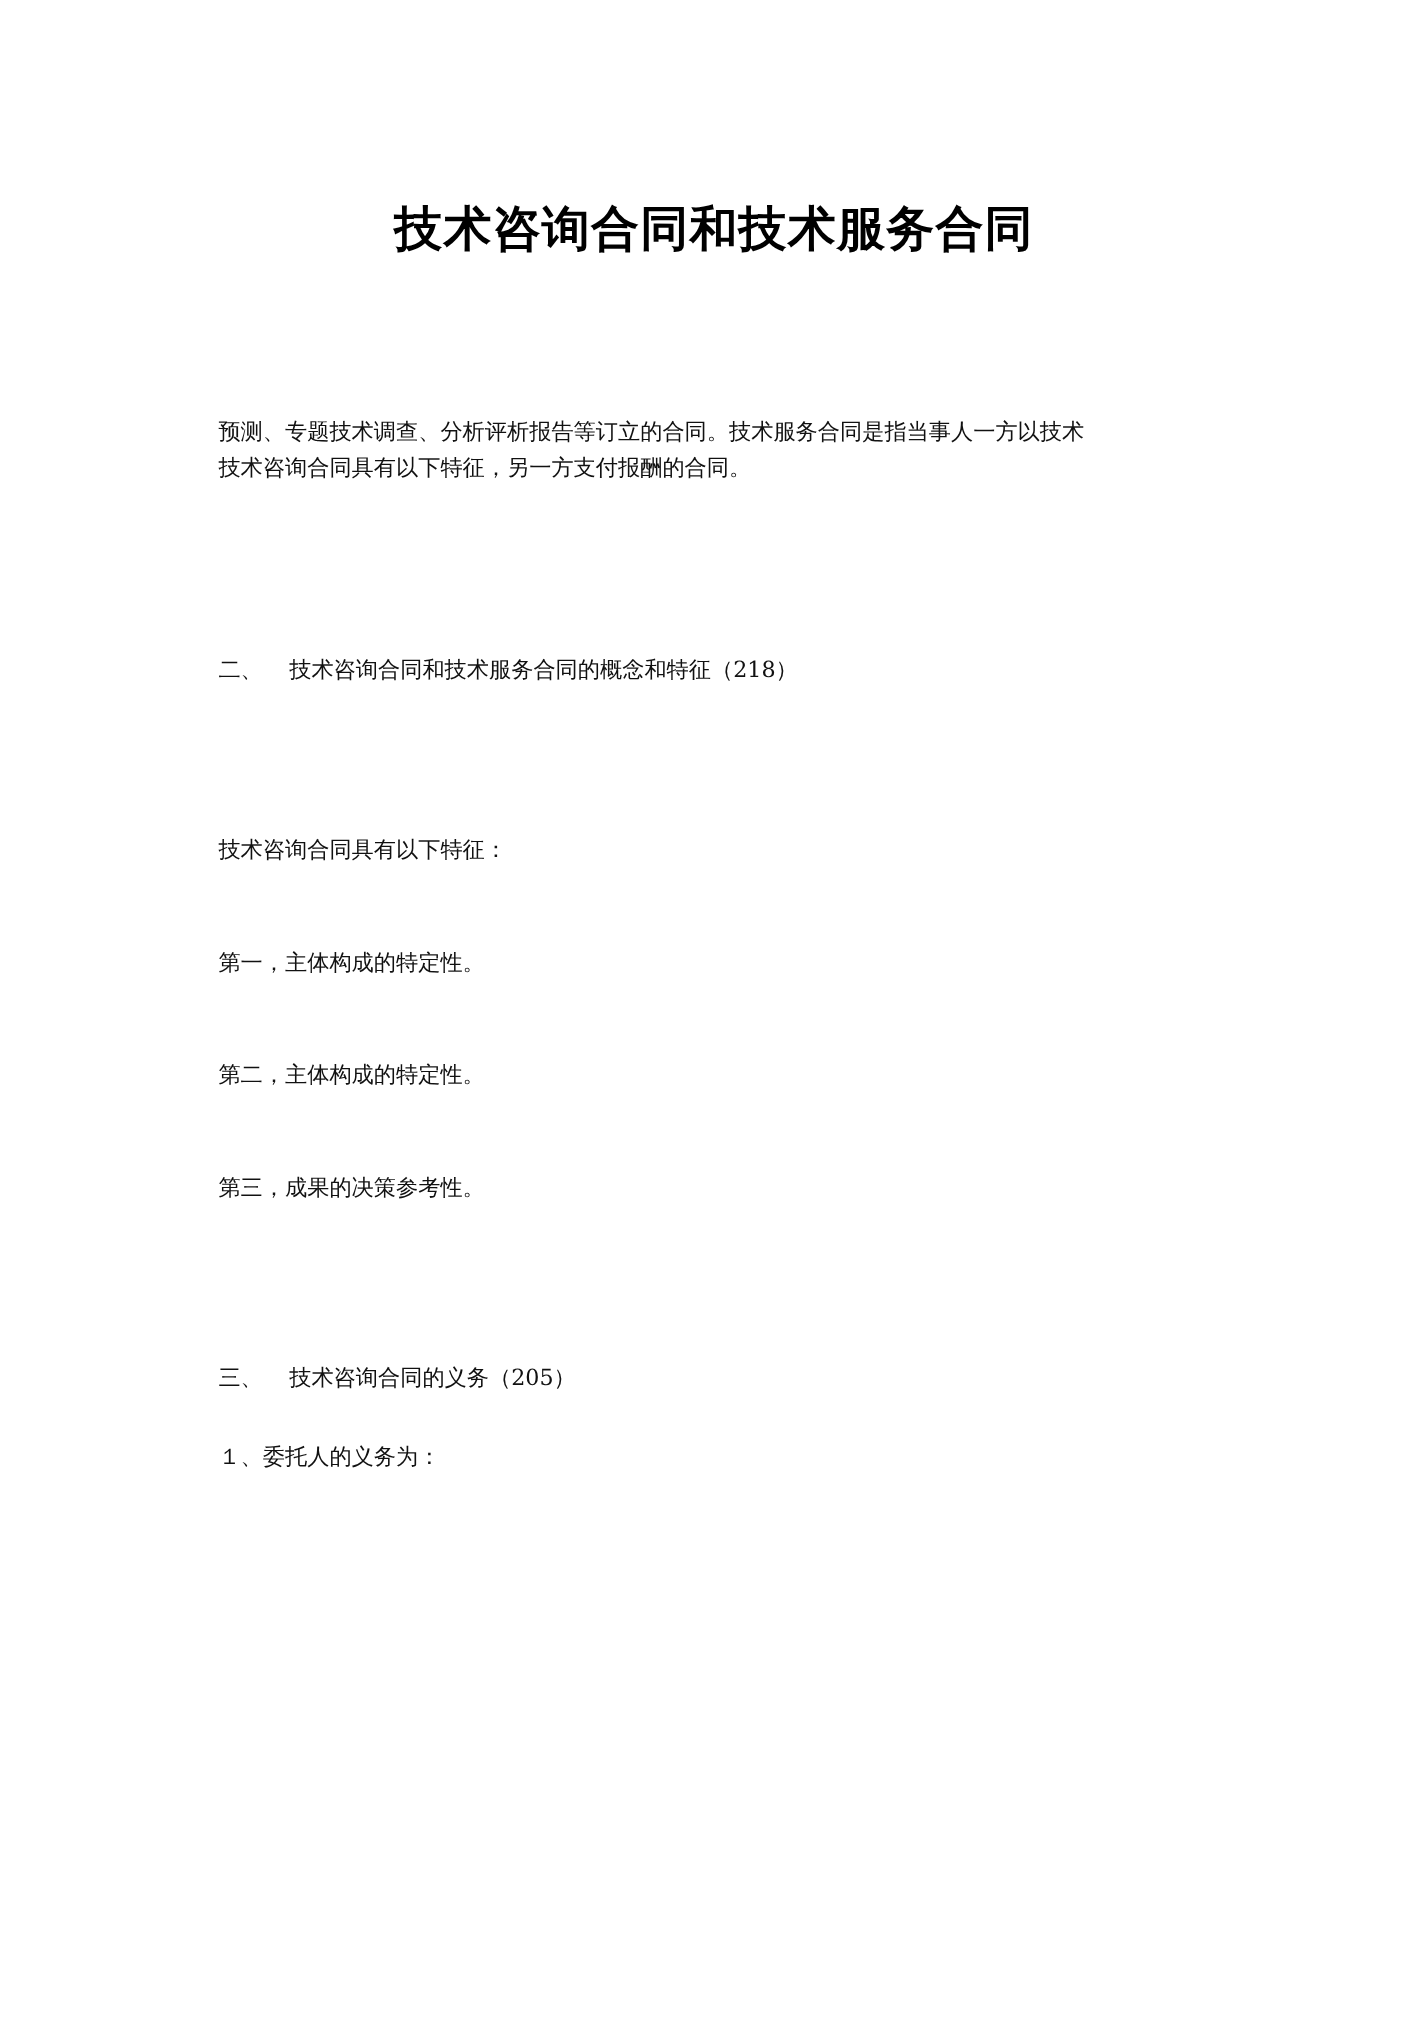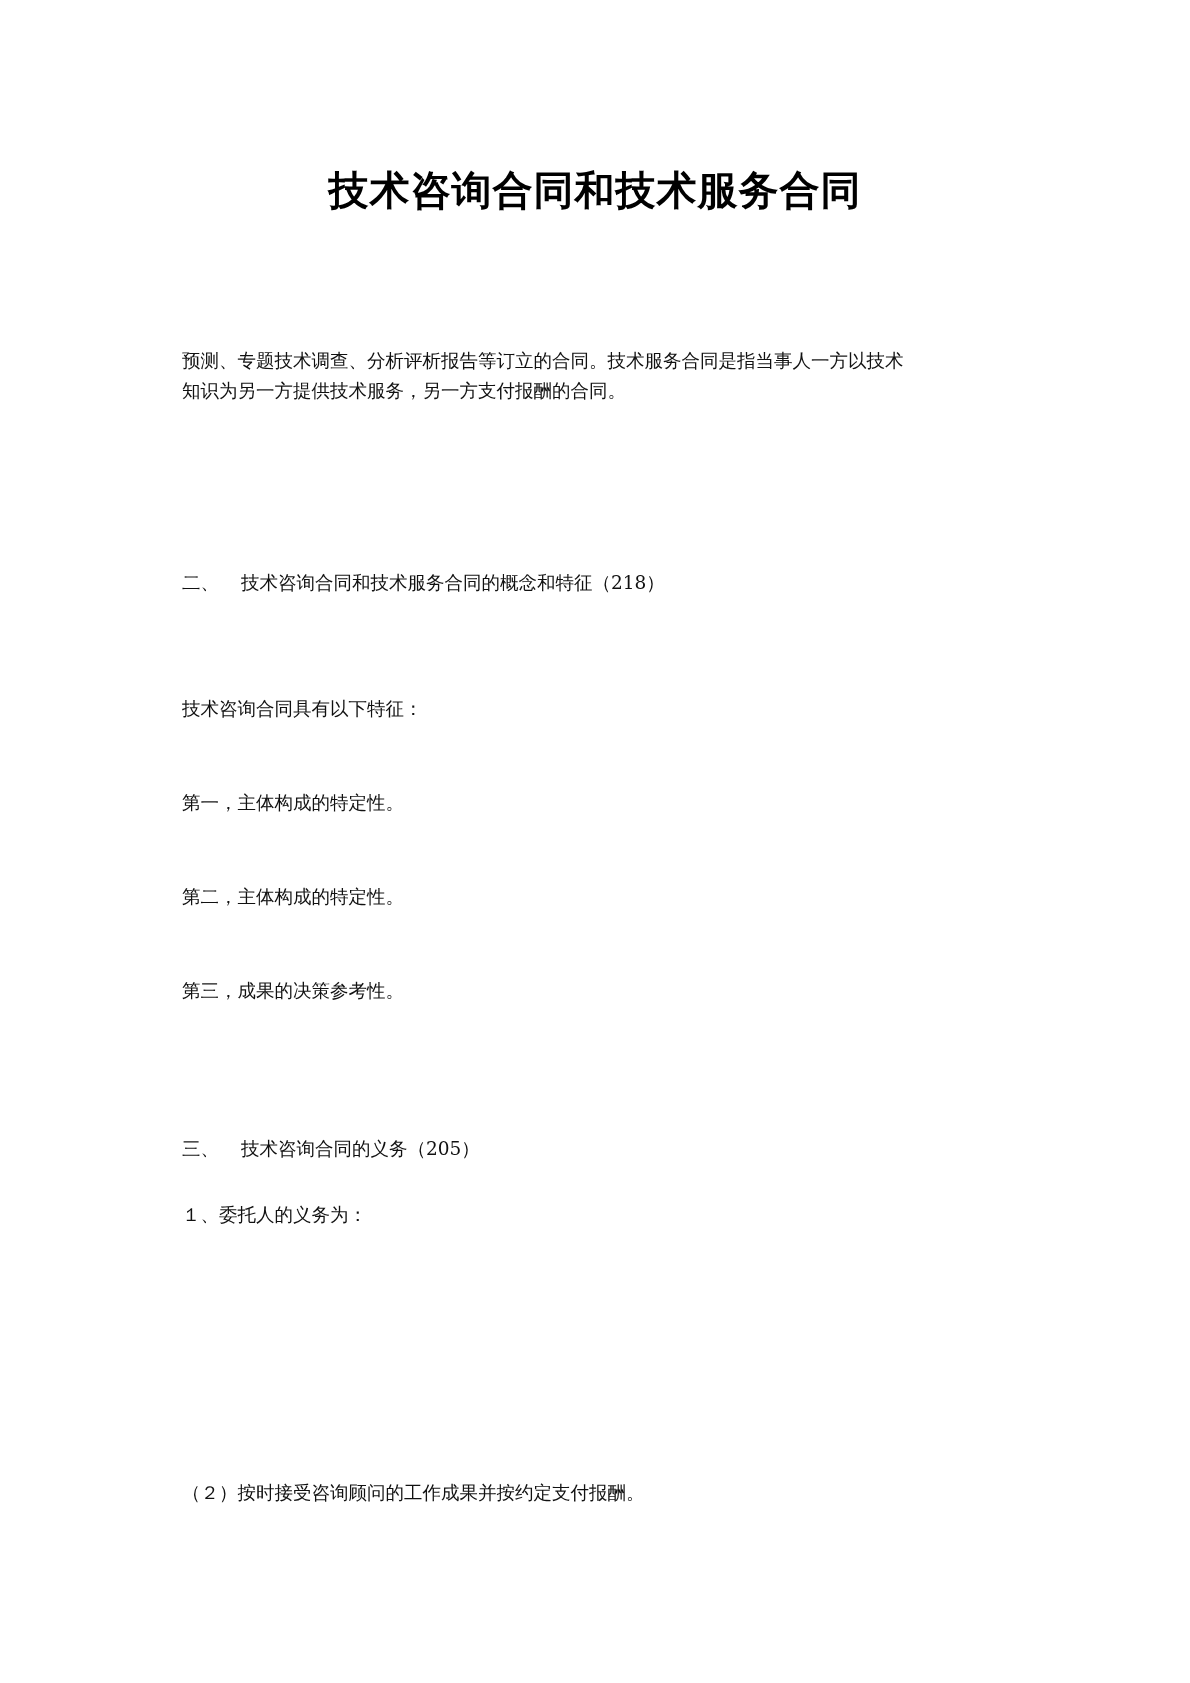--- a/index.html
+++ b/index.html
@@ -16,35 +16,34 @@
 </head>
 <body>
 
 <div class="page">
 
   <div class="title">技术咨询合同和技术服务合同</div>
 
 
   <div class="para" style="top:346px;">
     <div>预测、专题技术调查、分析评析报告等订立的合同。技术服务合同是指当事人一方以技术</div>
-    <div>知识为另一方提供技术服务，另一方支付报酬的合同。</div>
+    <div>技术咨询合同具有以下特征，另一方支付报酬的合同。</div>
   </div>
 
-  <div class="line" style="top:568px;">
+  <div class="line" style="top:544px;">
     <span>二、</span><span class="h-gap"></span><span>技术咨询合同和技术服务合同的概念和特征（218）</span>
   </div>
 
   <div class="line" style="top:694px;">技术咨询合同具有以下特征：</div>
 
   <div class="line" style="top:788px;">第一，主体构成的特定性。</div>
   <div class="line" style="top:882px;">第二，主体构成的特定性。</div>
   <div class="line" style="top:976px;">第三，成果的决策参考性。</div>
 
   <div class="line" style="top:1134px;">
     <span>三、</span><span class="h-gap"></span><span>技术咨询合同的义务（205）</span>
   </div>
 
   <div class="line" style="top:1200px;">１、委托人的义务为：</div>
 
 
-  <div class="line" style="top:1478px;">（２）按时接受咨询顾问的工作成果并按约定支付报酬。</div>
 
 </div>
 
 </body></html>

